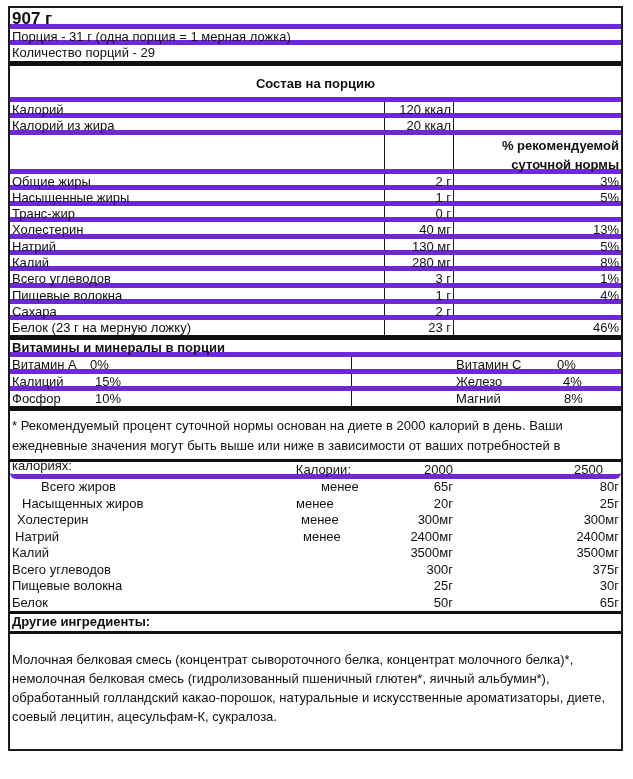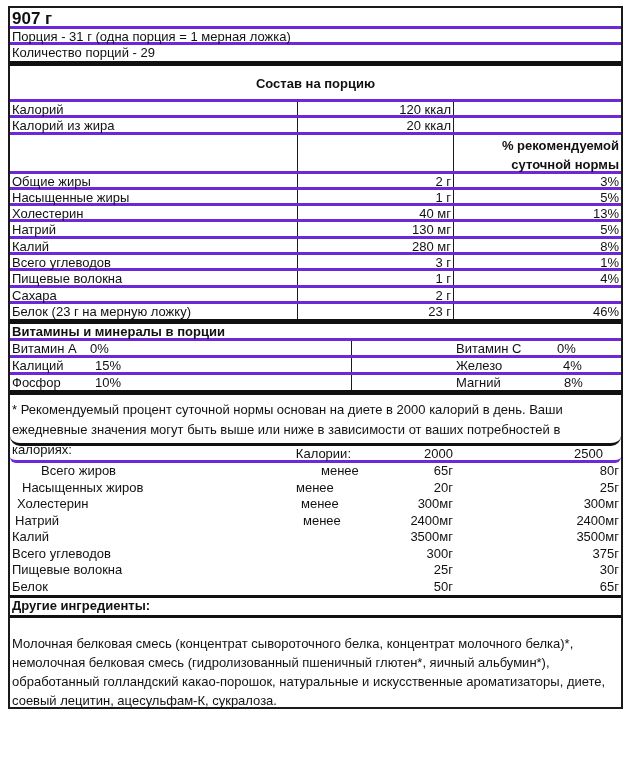--- a/index.html
+++ b/index.html
@@ -1,37 +1,37 @@
 <!DOCTYPE html>
 <html><head>
 <meta charset="utf-8">
 <style>
   html, body { margin:0; padding:0; background:#ffffff; }
   body { width:633px; height:779px; position:relative; font-family:"Liberation Sans", sans-serif; color:#111; font-size:13px; }
   .label { position:absolute; left:8px; top:6px; width:615px; border:2px solid #1a1a1a; box-sizing:border-box; }
-  .row { position:relative; border-bottom:3px solid #6d28d9; box-sizing:border-box; line-height:15px; }
+  .row { position:relative; border-bottom:5px solid #6d28d9; box-sizing:border-box; line-height:15px; }
   .row.thick { border-bottom:5px solid #111; }
   .row.thick2 { border-bottom:3px solid #111; }
   .cell { position:absolute; top:0; bottom:0; box-sizing:border-box; padding:0 2px; white-space:nowrap; }
-  .c1 { left:0; width:288px; border-right:1px solid #1a1a1a; }
+  .c1 { left:0; width:375px; border-right:1px solid #1a1a1a; }
   .c2 { left:341px; width:103px; border-right:1px solid #1a1a1a; text-align:right; }
   .c3 { left:444px; right:0; text-align:right; }
   .title { font-size:17px; font-weight:bold; padding-left:2px; height:21px; line-height:21px; }
   .txt { padding-left:2px; height:16px; }
   .section-title { height:36px; line-height:36px; text-align:center; font-weight:bold; }
   .bold { font-weight:bold; }
   .n-row { height:16.3px; }
   .dvhead { height:39px; }
   .dvhead .c3 { font-weight:bold; line-height:19px; padding-top:1px; }
   .vit-row { height:17px; }
   .vit-left { position:absolute; left:0; width:341px; top:0; bottom:0; border-right:1px solid #1a1a1a; }
   .abs { position:absolute; top:0; }
-  .foot { padding:5px 2px 4px 2px; height:48px; box-sizing:border-box; line-height:20px;border-radius:10px; }
+  .foot { padding:5px 2px 4px 2px; height:48px; box-sizing:border-box; line-height:20px; }
   .dv-row { height:16.5px; }
-  .ing { padding:16px 2px 4px 2px; line-height:19px; height:89px; box-sizing:border-box; }
+  .ing { padding:16px 2px 4px 2px; line-height:19px; height:115px; box-sizing:border-box; }
 </style>
 </head>
 <body>
 
 <div class="label">
 
   <div class="row title">907 г</div>
   <div class="row txt">Порция - 31 г  (одна порция = 1 мерная ложка)</div>
   <div class="row txt thick" style="height:21px;">Количество порций - 29</div>
   <div class="row section-title">Состав на порцию</div>
@@ -57,20 +57,25 @@
 
   <div class="row n-row">
     <div class="cell c1">Общие жиры</div>
     <div class="cell c2">2 г</div>
     <div class="cell c3">3%</div>
   </div>
   <div class="row n-row">
     <div class="cell c1">Насыщенные жиры</div>
     <div class="cell c2">1 г</div>
     <div class="cell c3">5%</div>
+  </div>
+  <div class="row n-row">
+    <div class="cell c1">Транс-жир</div>
+    <div class="cell c2">0 г</div>
+    <div class="cell c3"></div>
   </div>
   <div class="row n-row">
     <div class="cell c1">Холестерин</div>
     <div class="cell c2">40 мг</div>
     <div class="cell c3">13%</div>
   </div>
   <div class="row n-row">
     <div class="cell c1">Натрий</div>
     <div class="cell c2">130 мг</div>
     <div class="cell c3">5%</div>

